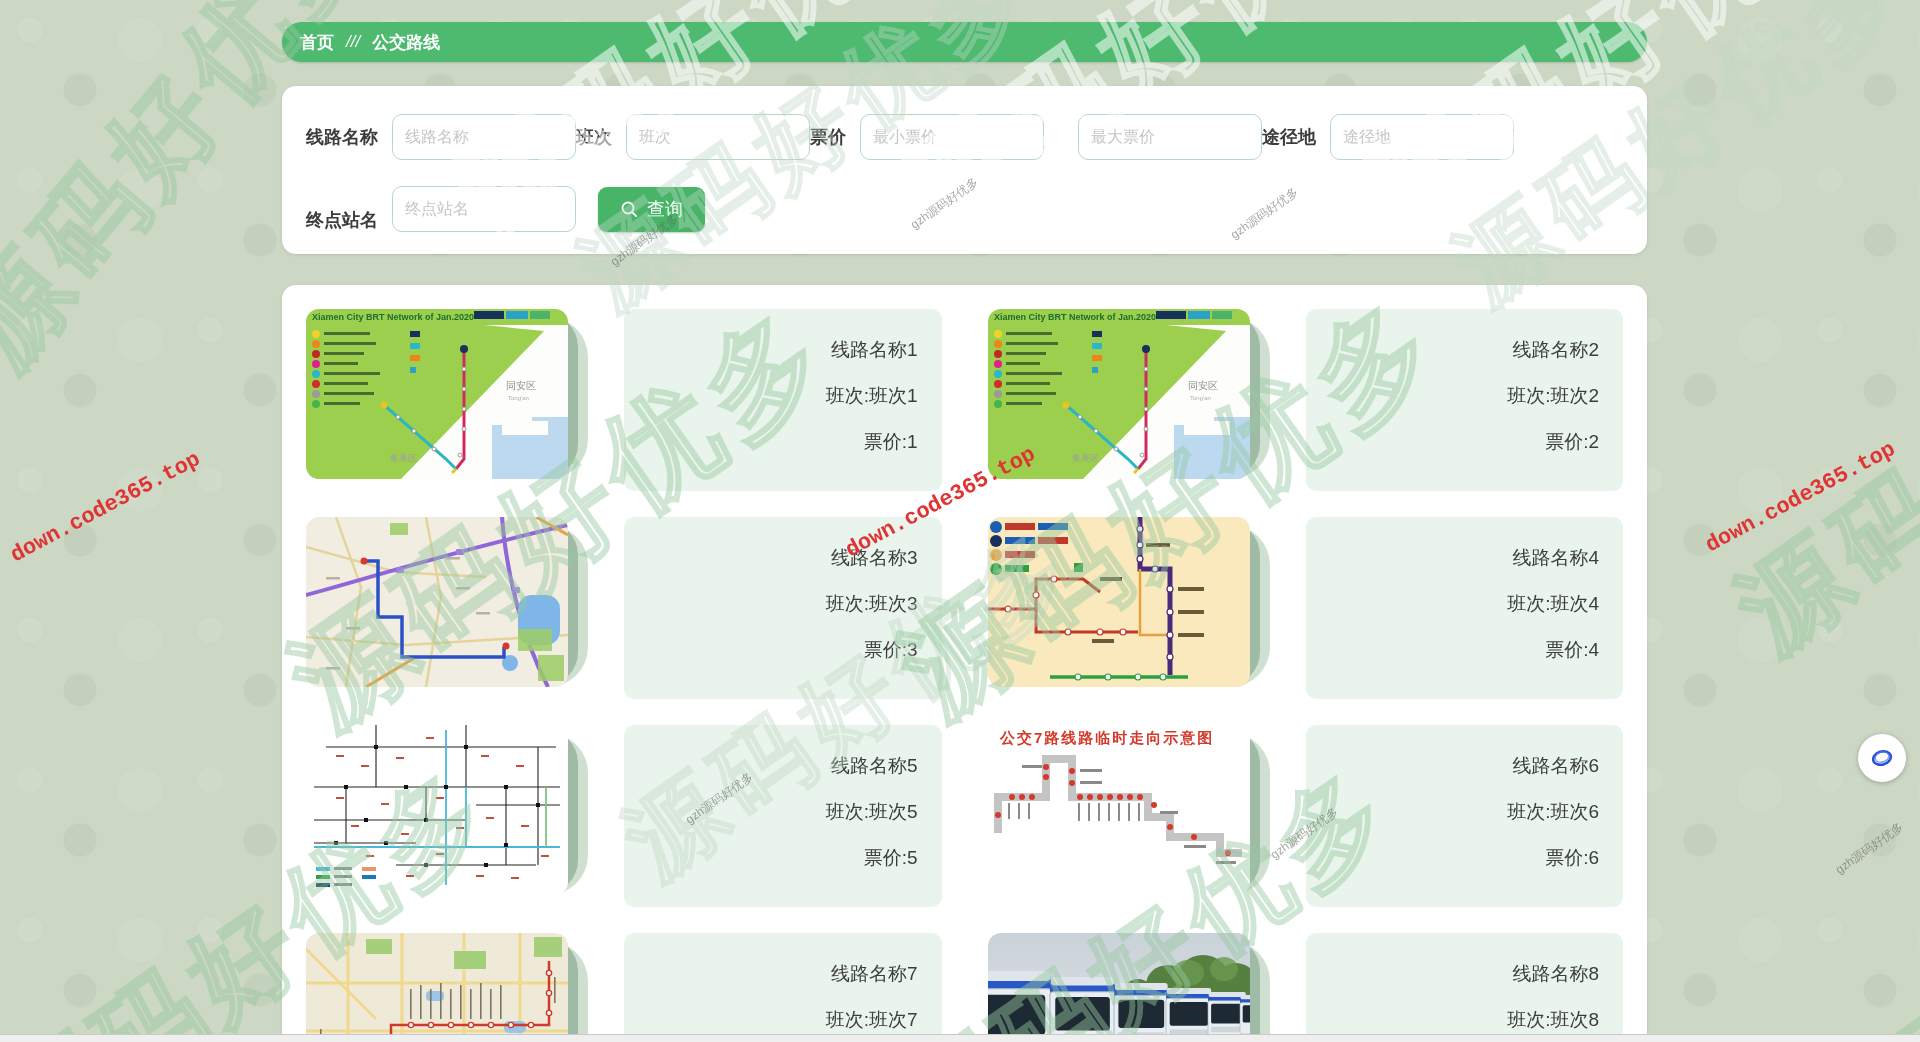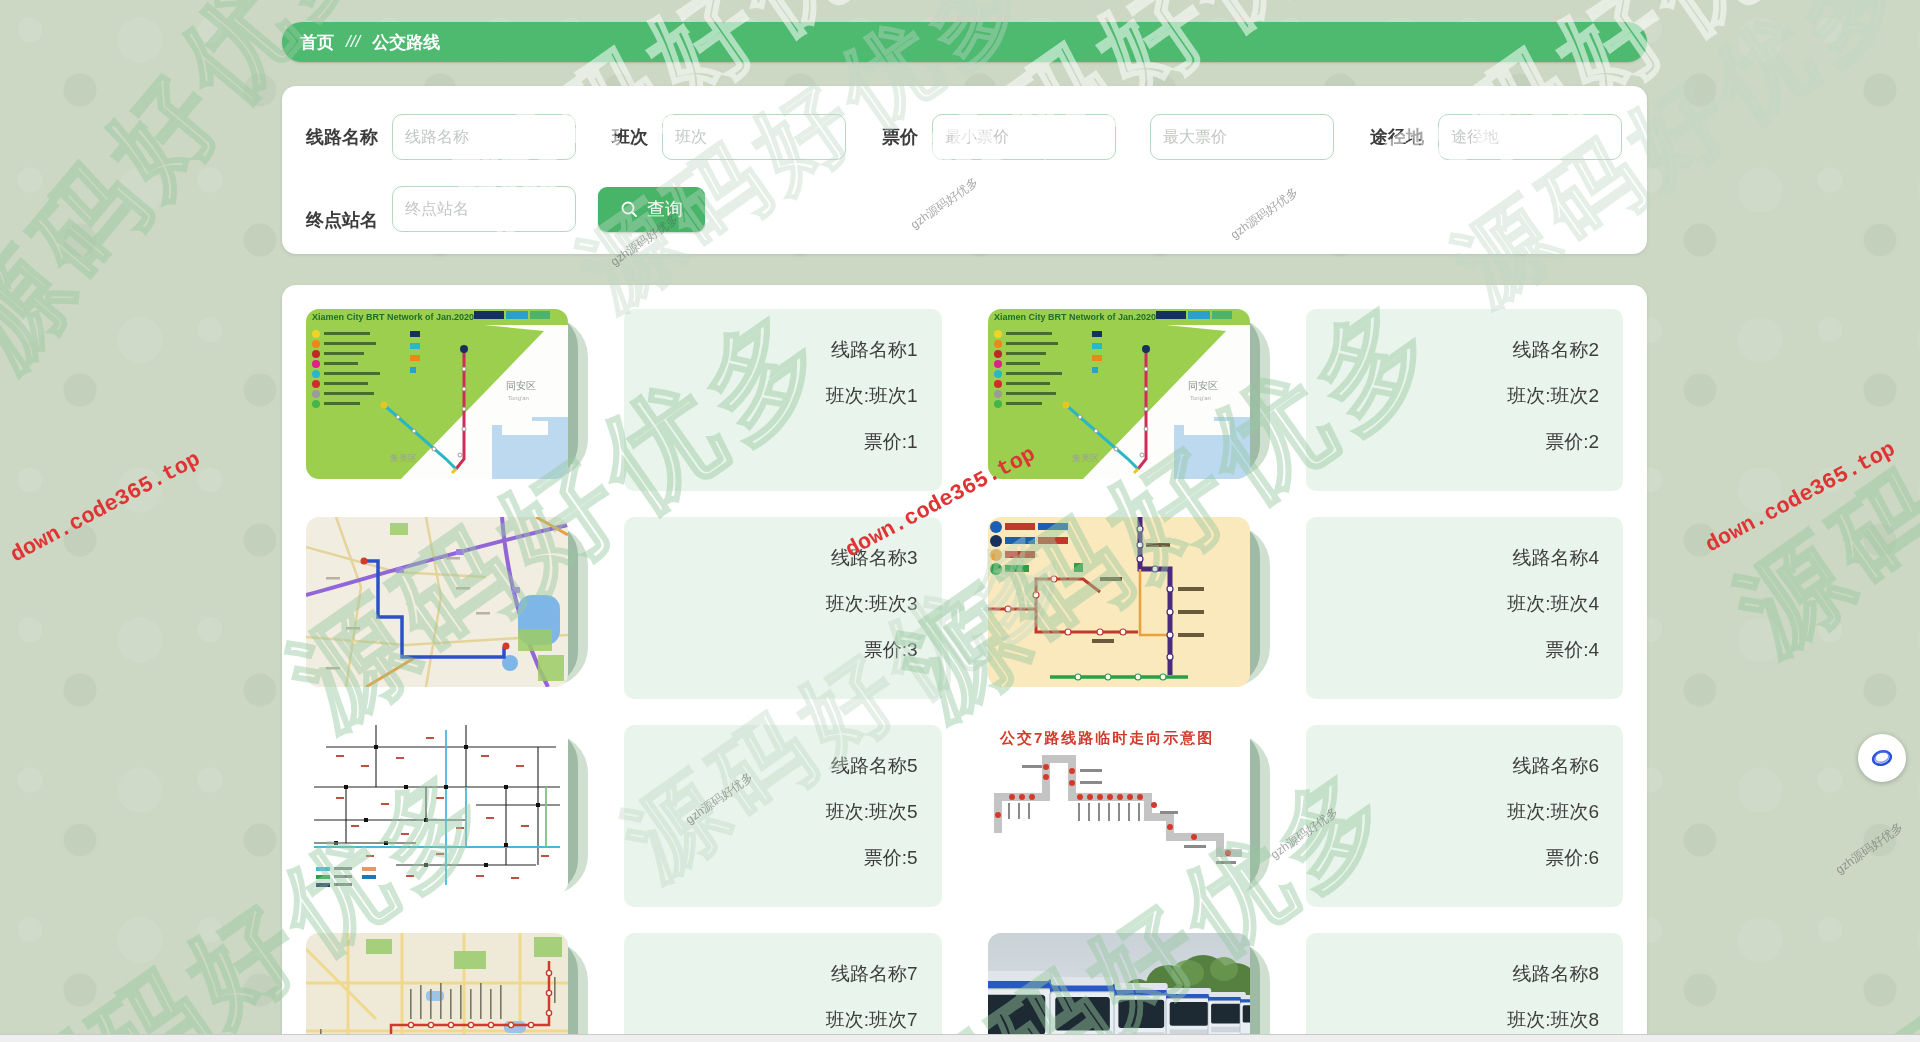--- a/index.html
+++ b/index.html
@@ -19,21 +19,21 @@
   .crumb-bar{margin-top:22px;height:40px;background:#4eba70;border-radius:20px;
     display:flex;align-items:center;padding:0 18px;color:#fff;font-size:17px;font-weight:bold;
     box-shadow:0 1px 2px rgba(60,100,70,.25);}
   .crumb-bar .sep{margin:0 12px;font-weight:normal;opacity:.95;font-style:italic;}
 
   
   .search-card{margin-top:24px;background:#fff;border-radius:14px;padding:28px 24px 22px 24px;
     box-shadow:0 1px 3px rgba(80,110,85,.18);}
   .f-row{display:flex;align-items:center;}
   .f-row + .f-row{margin-top:26px;}
-  .fg{display:flex;align-items:center;margin-right:36px;}
+  .fg{display:flex;align-items:center;}
   .fg label{font-size:18px;font-weight:bold;color:#3c3c3c;margin-right:14px;white-space:nowrap;}
   .inp{width:158px;height:44px;border:1px solid #b5d9c0;border-radius:10px;padding:0 12px;
     font-size:16px;color:#444;background:#fff;outline:none;}
   .inp::placeholder{color:#c3c7c3;}
   .price-gap{width:34px;}
   .btn-search{margin-left:22px;height:45px;padding:0 22px;background:#47b468;border:none;
     border-radius:9px;color:#fff;font-size:18px;display:flex;align-items:center;gap:9px;
     cursor:pointer;box-shadow:0 1px 2px rgba(40,90,55,.3);}
 
   

